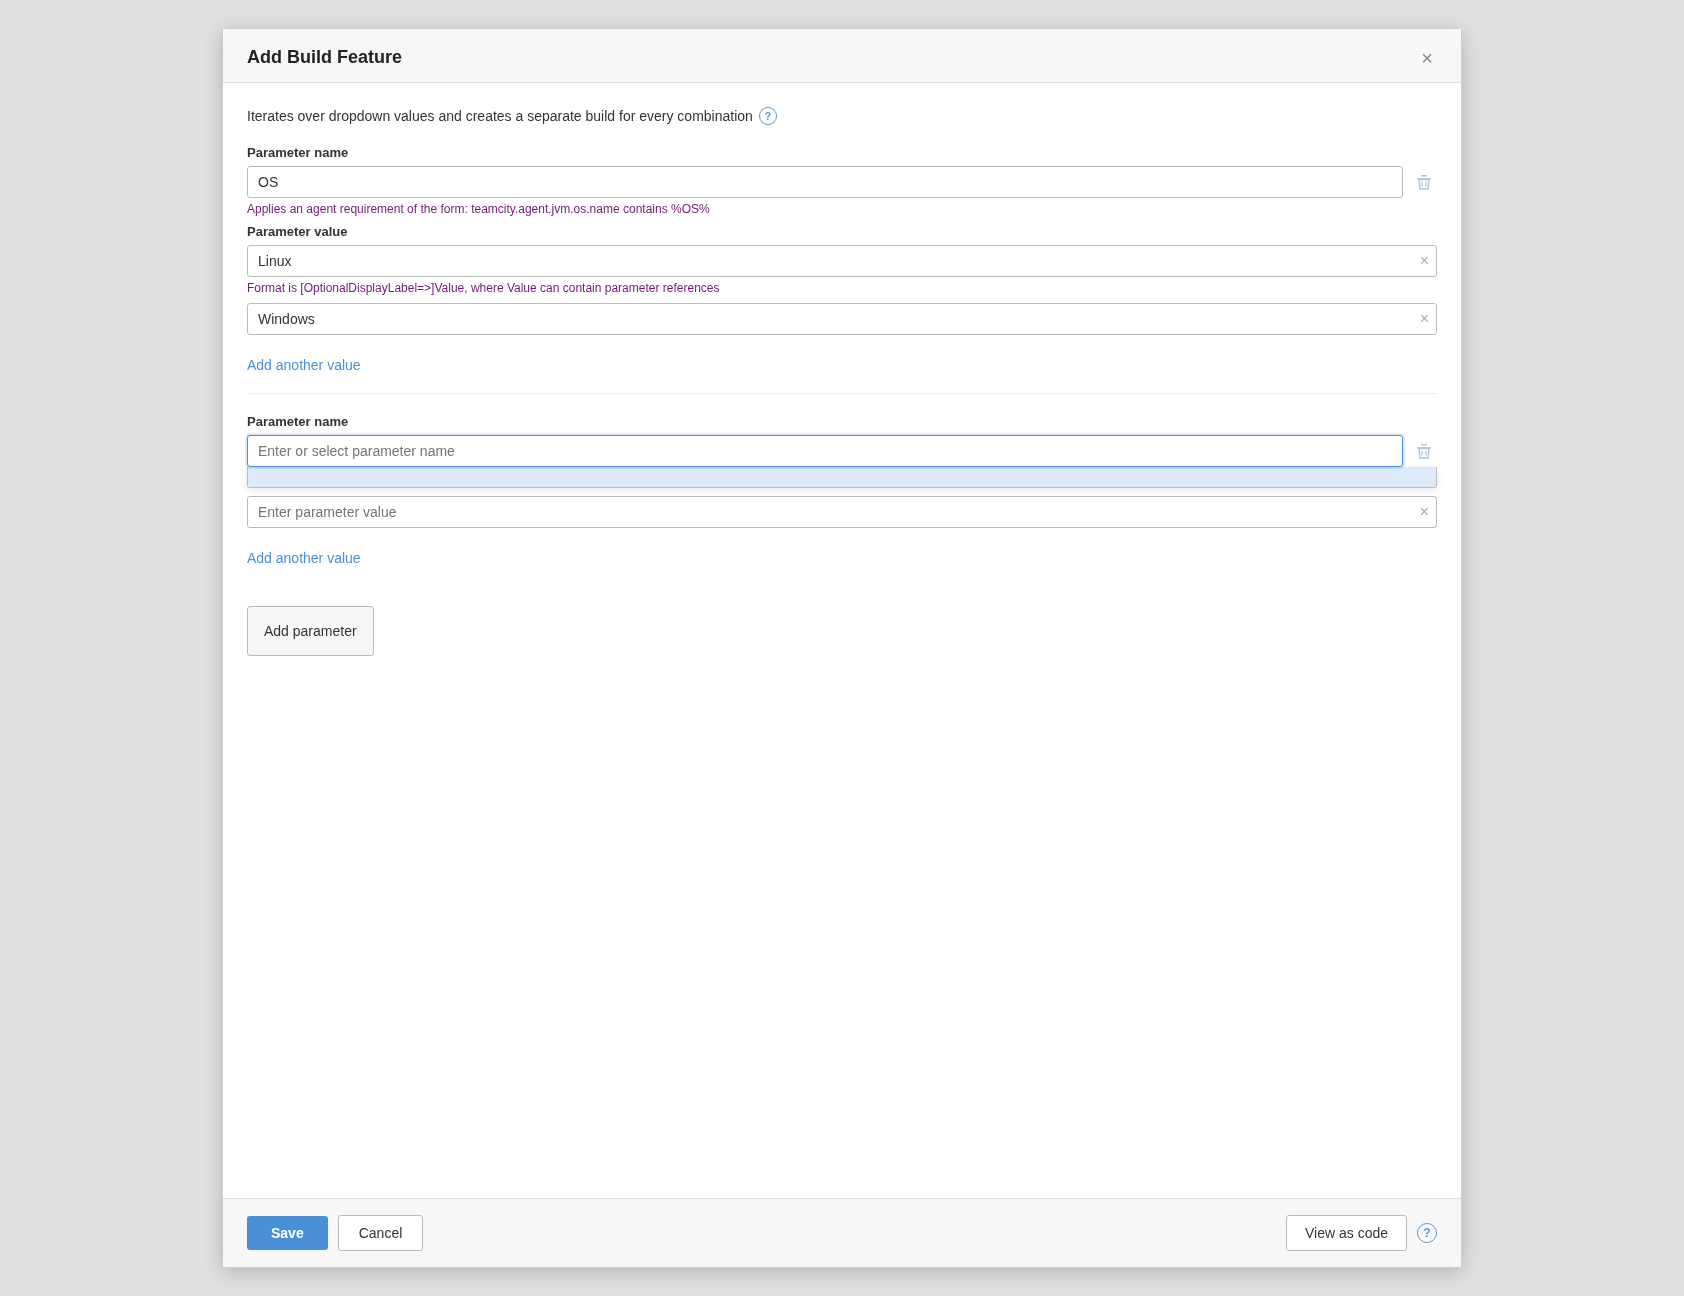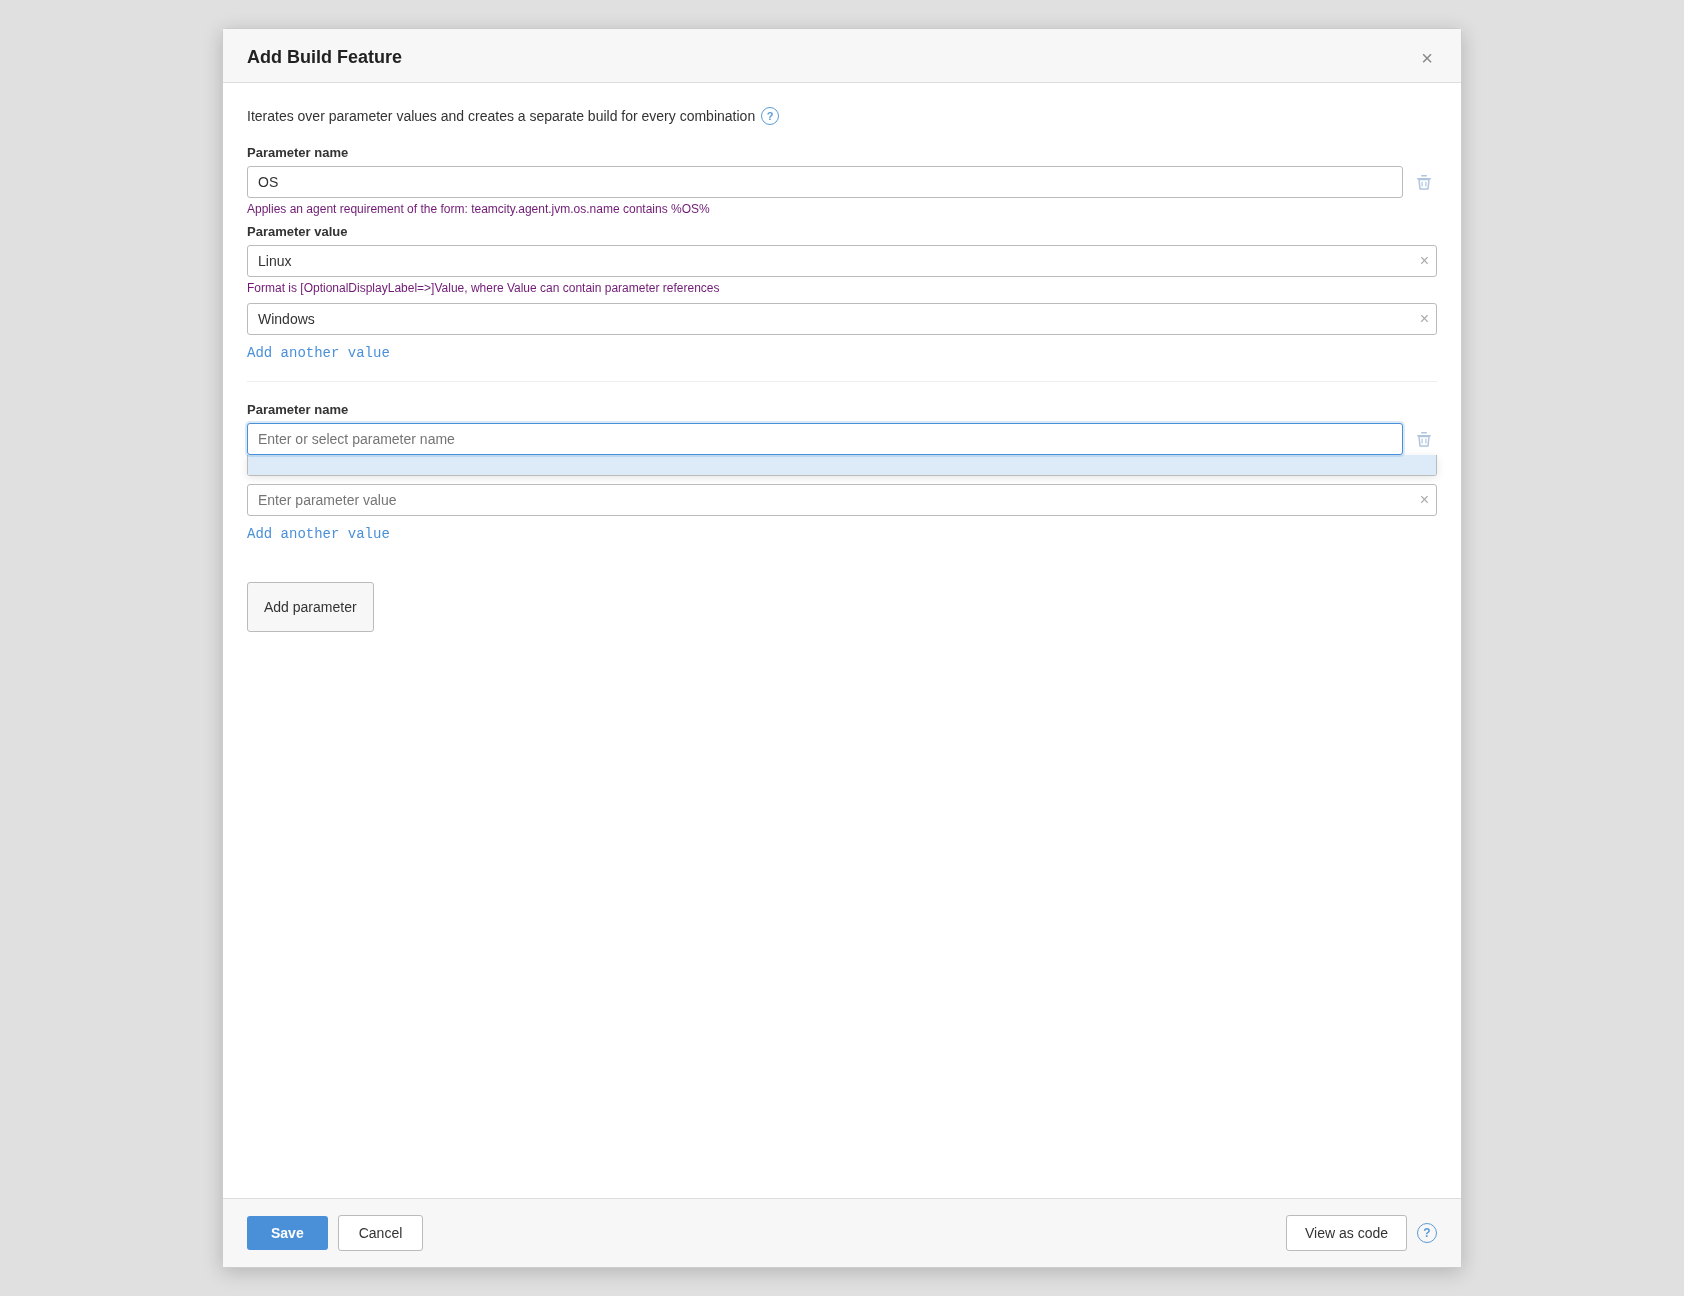--- a/index.html
+++ b/index.html
@@ -150,23 +150,22 @@
       justify-content: center;
       flex-shrink: 0;
     }
     .icon-btn.trash { color: #b0c4de; font-size: 18px; }
     .add-link {
       color: #4a90d9;
       font-size: 14px;
       text-decoration: none;
       cursor: pointer;
       display: inline-block;
-      margin-top: 6px;
+      margin-top: 18px;
       font-weight: 500;
-      font-family: Liberation Mono, monospace;
     }
     .add-param-btn {
       padding: 16px 16px;
       border: 1px solid #bbb;
       border-radius: 3px;
       background: #f7f7f7;
       font-size: 14px;
       color: #333;
       cursor: pointer;
       margin-bottom: 20px;
@@ -290,21 +289,21 @@
 
   <div class="dialog-header">
     <span class="dialog-title">Add Build Feature</span>
     <button class="close-btn">×</button>
   </div>
 
   <div class="dialog-body">
 
 
     <div class="description-row">
-      <span>Iterates over parameter values and creates a separate build for every combination</span>
+      <span>Iterates over dropdown values and creates a separate build for every combination</span>
       <span class="help-icon">?</span>
     </div>
 
     <div class="param-block">
       
       <div class="section-label">Parameter name</div>
       
       <div class="input-row">
         <input type="text" class="text-input" value="OS" style="">
         <button class="icon-btn trash" title="Delete">

